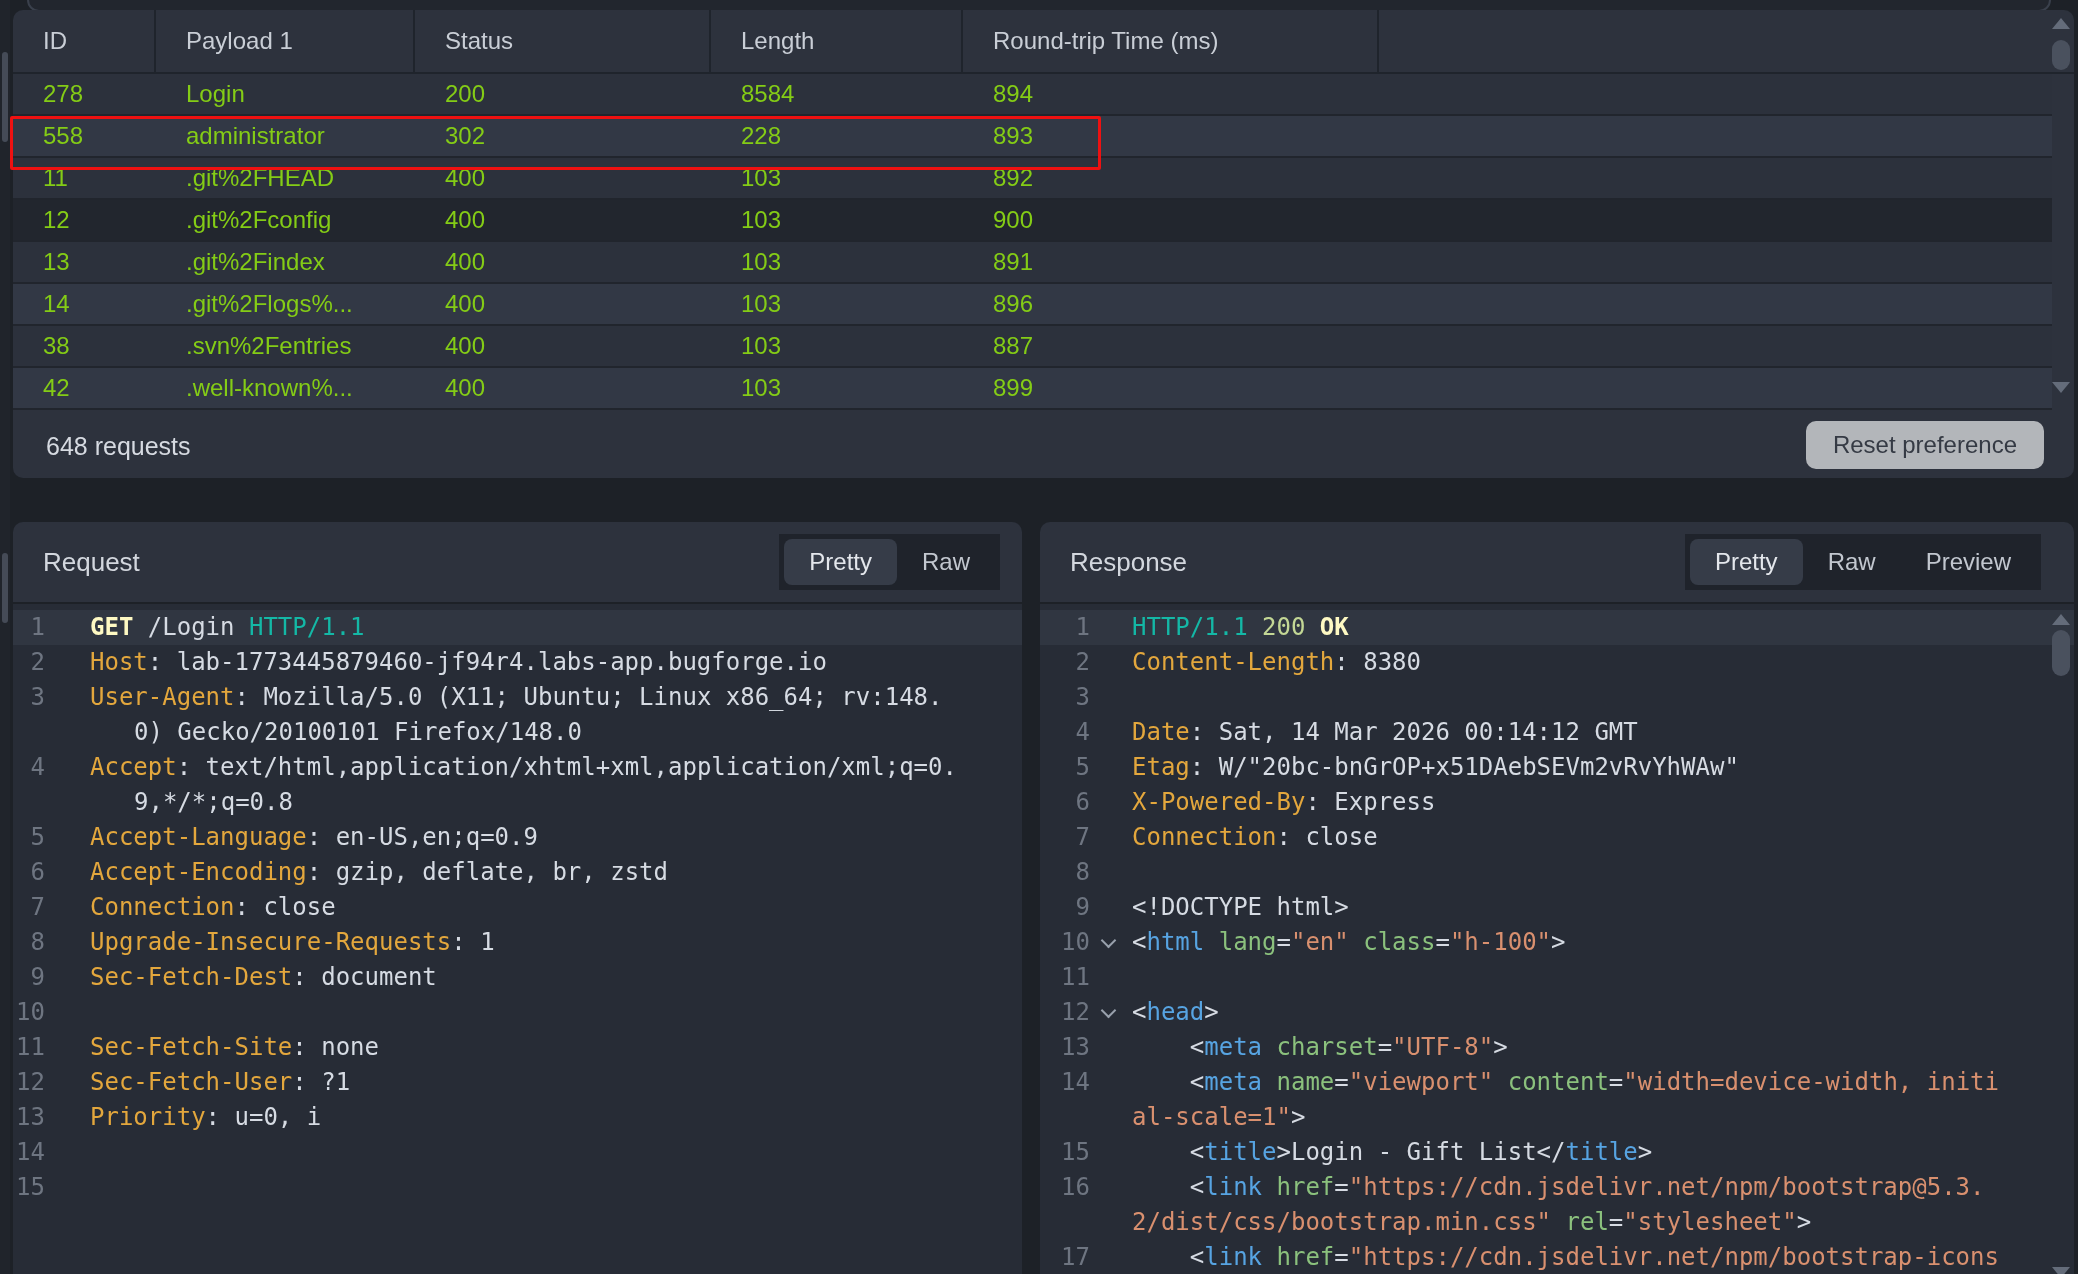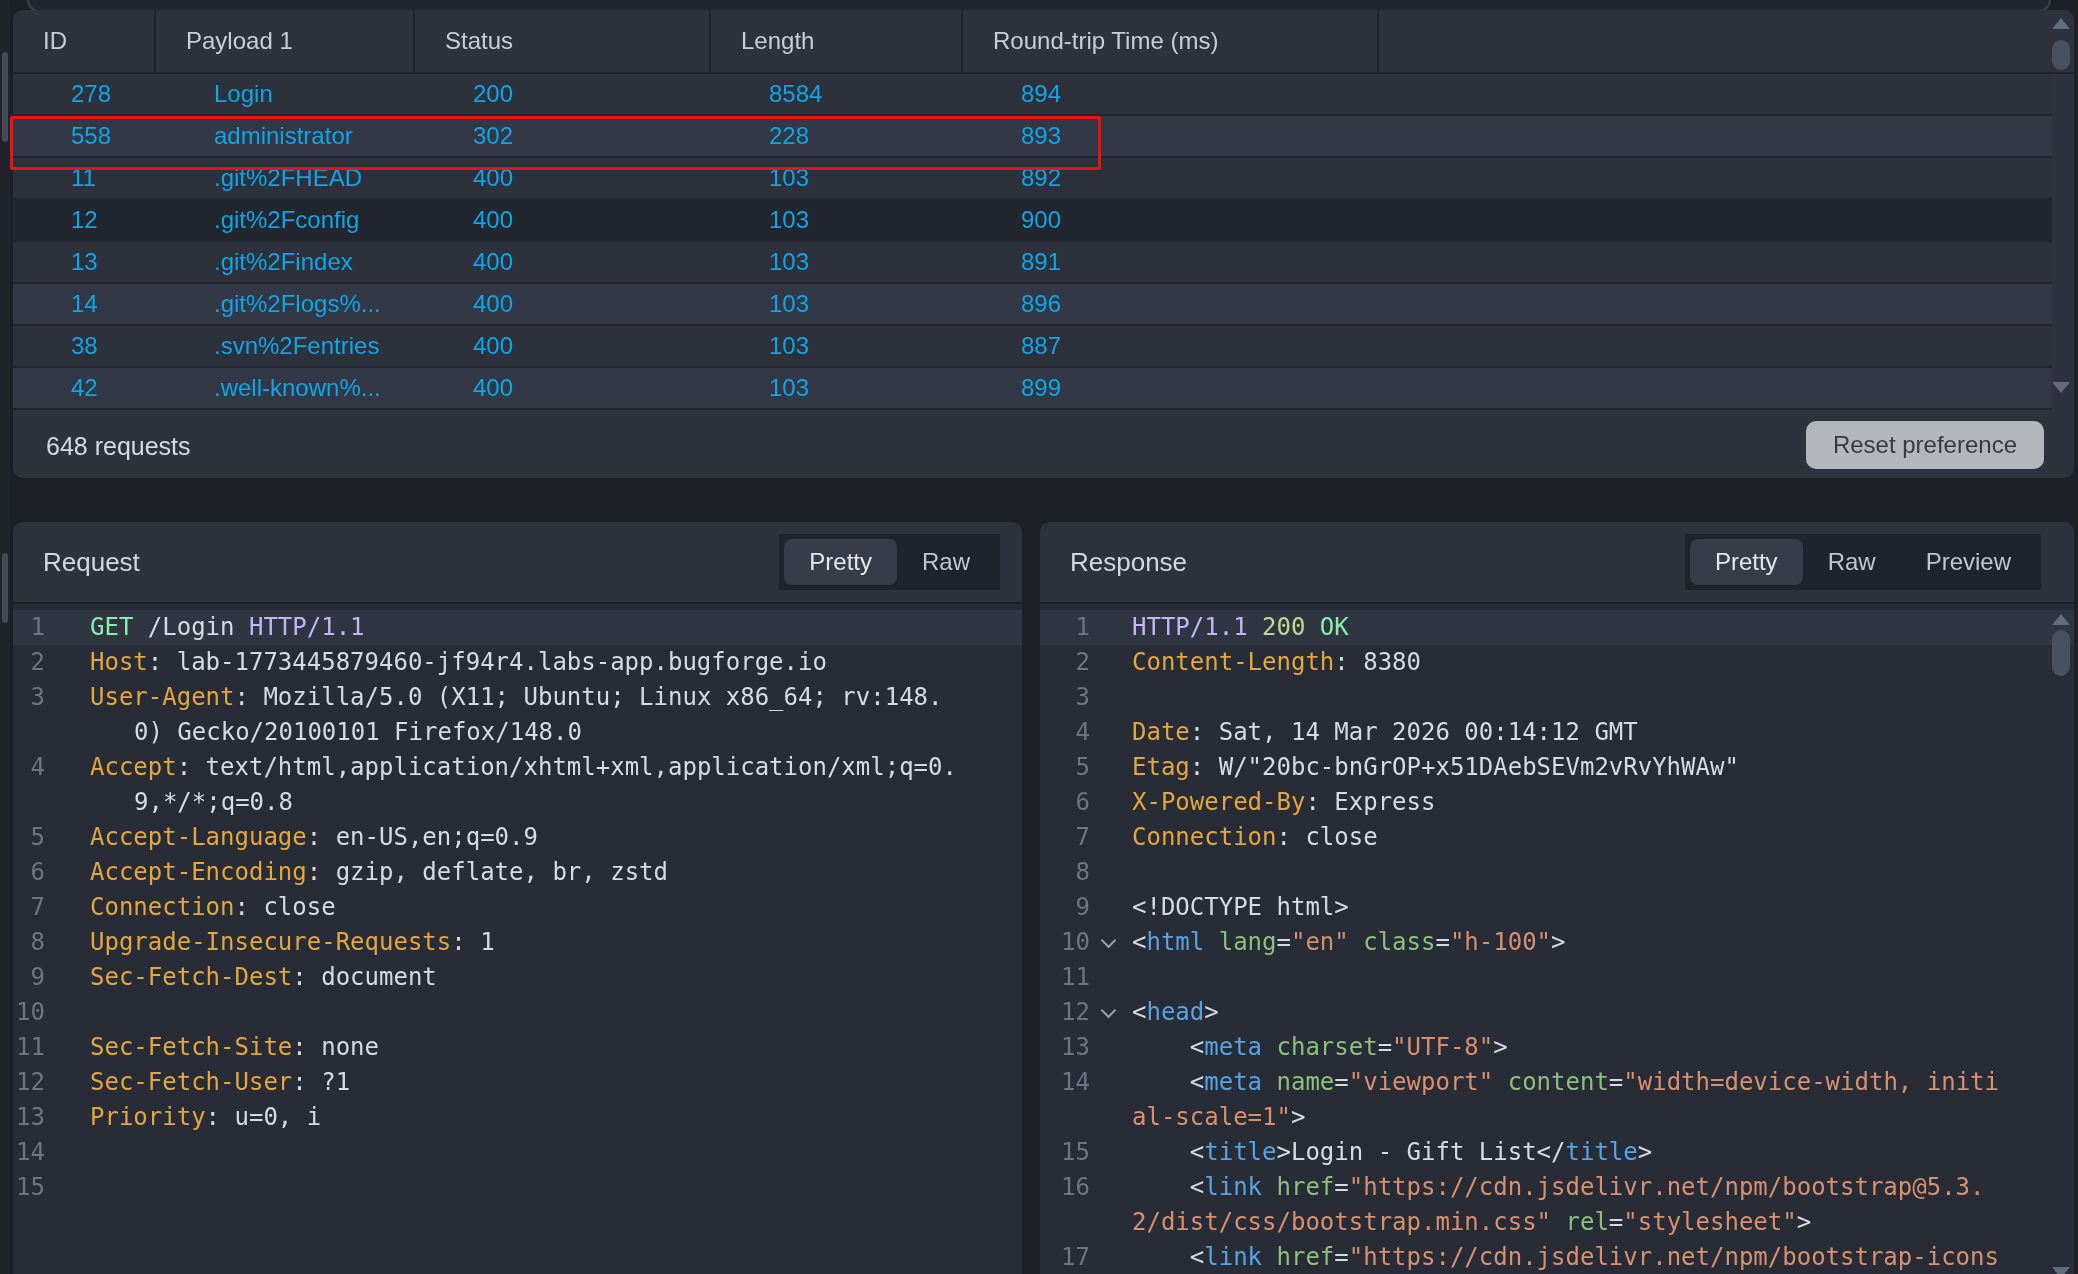--- a/index.html
+++ b/index.html
@@ -19,22 +19,22 @@
   #table-panel{position:absolute;left:13px;top:10px;width:2061px;height:468px;
     background:#2d323d;border-radius:10px;}
   #thead{display:flex;height:62px;align-items:center;border-bottom:2px solid #1f242c;
     color:#c9ced6;font-size:24px;}
   .hc{display:flex;align-items:center;height:100%;padding-left:30px;box-sizing:border-box;
     border-right:2px solid #1f242c;}
   .hc.c5{border-right:none;}
   .c0{width:143px;}.c1{width:259px;}.c2{width:296px;}.c3{width:252px;}.c4{width:416px;}
   .c5{flex:1;}
   #tbody{position:absolute;left:0;top:64px;width:2039px;}
-  .trow{display:flex;height:40px;align-items:center;font-size:24px;color:#0ea5e9;
-    border-bottom:2px solid #21252d;padding-left:28px;}
+  .trow{display:flex;height:40px;align-items:center;font-size:24px;color:#84cc16;
+    border-bottom:2px solid #21252d;}
   .trow .tc{padding-left:30px;box-sizing:border-box;overflow:hidden;white-space:nowrap;}
   .r0{background:#2c313c;}
   .r1{background:#323845;}
   .rsel{background:#22262e;}
   
   #tfoot{position:absolute;left:0;right:0;bottom:0;height:64px;}
   #req-count{position:absolute;left:33px;top:50%;transform:translateY(-50%);
     font-size:25px;color:#d6dae1;}
   #reset-btn{position:absolute;right:30px;top:7px;height:48px;padding:0 27px;
     background:#b3b6ba;color:#353a44;font-size:24px;font-family:"Liberation Sans",sans-serif;
@@ -82,22 +82,22 @@
   #req-code .ln{width:32px;}
   #res-code .ln{width:50px;}
   .fold{flex:none;position:relative;}
   #req-code .fold{width:45px;}
   #res-code .fold{width:42px;}
   .chev{position:absolute;left:13px;top:10px;width:9px;height:9px;
     border-right:2px solid #98a0ac;border-bottom:2px solid #98a0ac;transform:rotate(45deg);}
   .ct{white-space:pre;}
   .cl.ind .ct{padding-left:44px;}
   
-  .m{color:#86efac;}   
-  .v{color:#c4b5fd;text-align:center;}   
+  .m{color:#fef9c3;font-weight:bold;}   
+  .v{color:#14b8a6;text-align:center;}   
   .h{color:#e3a73d;}   
   .sc{color:#c3d795;}  
   .t{color:#57a4e2;}   
   .a{color:#8bc17d;}   
   .s{color:#d9906f;}   
 </style>
 </head>
 <body>
 
 <div id="left-strip">

